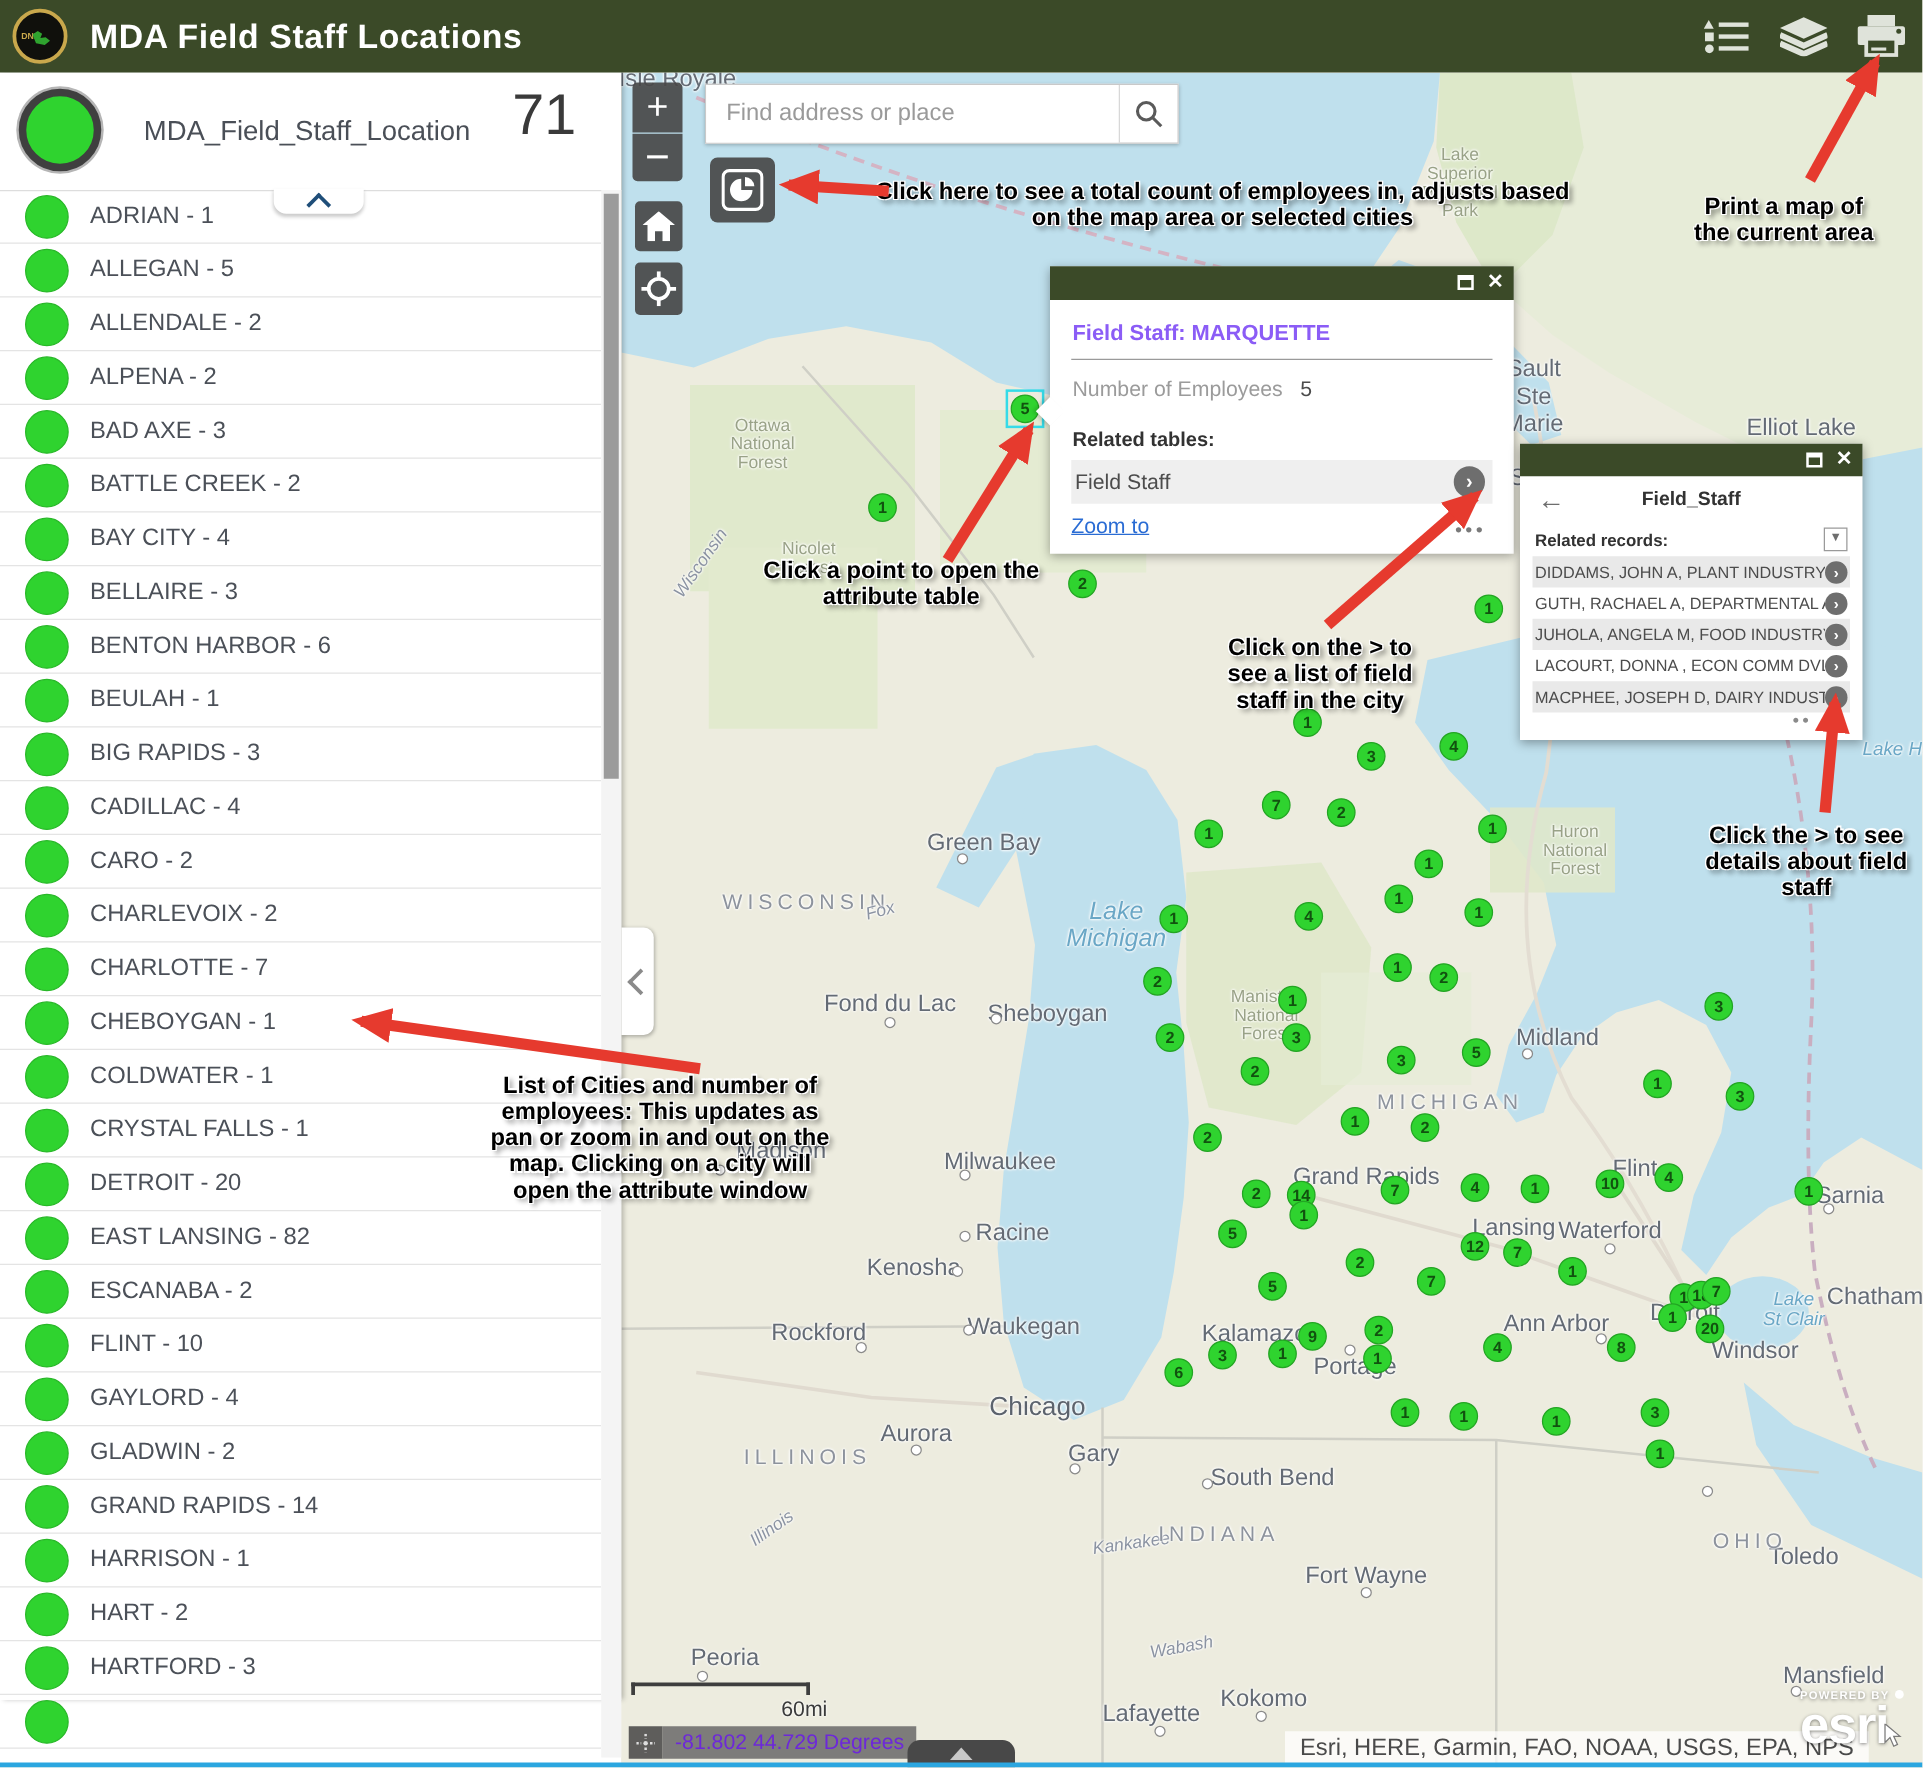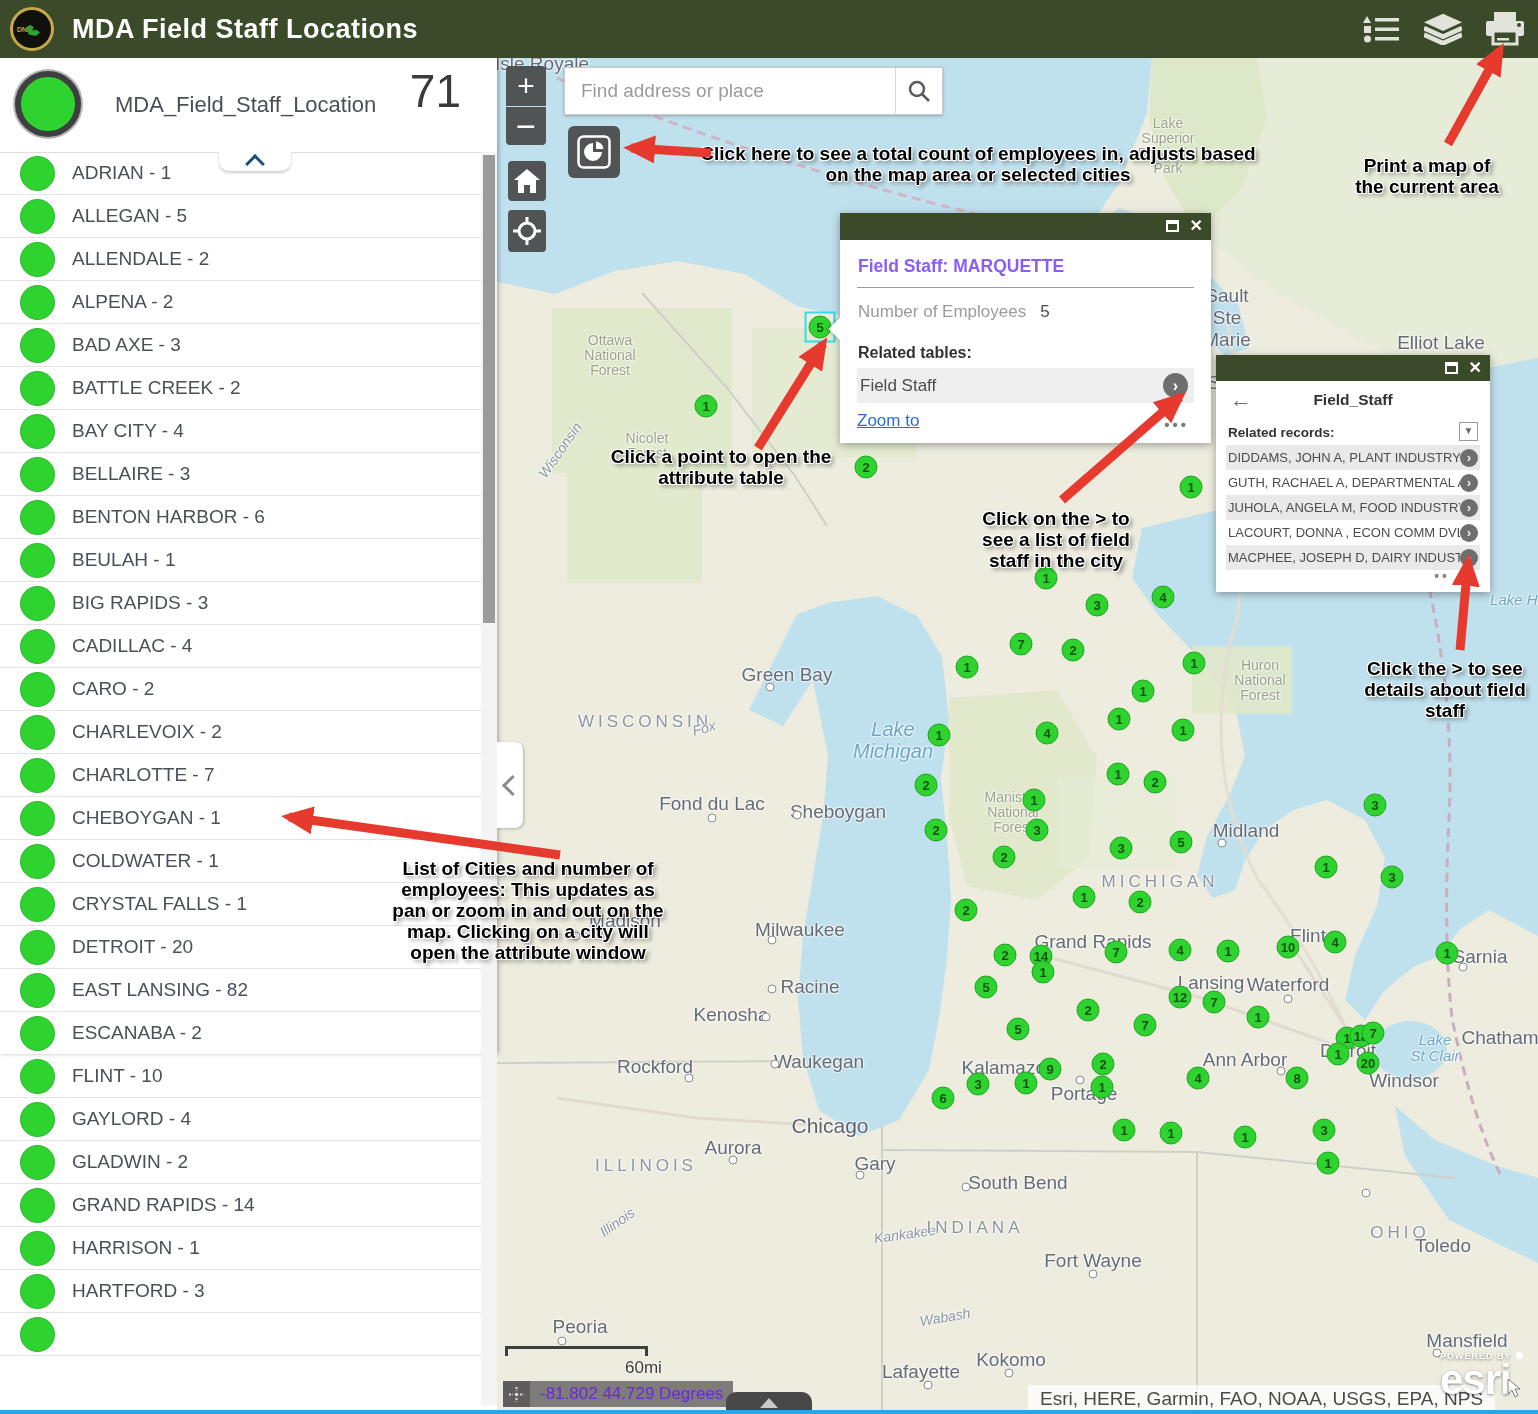--- a/index.html
+++ b/index.html
@@ -12,21 +12,21 @@
   .logo{width:44px;height:44px;border-radius:50%;background:#10100c;border:3px solid #c9a84c;
         margin-left:10px;box-sizing:border-box;position:relative;overflow:hidden;}
   .logo .mi{position:absolute;left:13px;top:12px;width:14px;height:14px;background:#2fa32f;
             clip-path:polygon(0 40%,30% 20%,55% 35%,45% 60%,75% 55%,100% 75%,70% 100%,20% 90%);}
   .logo .dnr{position:absolute;left:4px;top:16px;font-size:7px;color:#c9a84c;font-weight:bold;}
   .app-title{color:#fff;font-size:27px;font-weight:bold;margin-left:18px;letter-spacing:.5px;}
   .hdr-icons{position:absolute;right:14px;top:0;height:58px;display:flex;align-items:center;gap:24px;}
   .hdr-btn{width:38px;height:38px;display:flex;align-items:center;justify-content:center;cursor:pointer;}
 
   
-  .sidebar{position:absolute;left:0;top:58px;width:497px;height:996px;background:#fff;z-index:3;
+  .sidebar{position:absolute;left:0;top:58px;width:497px;height:1302px;background:#fff;z-index:3;
            box-shadow:2px 0 4px rgba(0,0,0,.25);}
   .sb-head{position:relative;height:94px;border-bottom:1px solid #ddd;}
   .sb-circle{position:absolute;left:15px;top:13px;width:66px;height:66px;border-radius:50%;
              background:#2fd32f;border:6px solid #3f3f3f;box-sizing:border-box;
              box-shadow:0 0 0 2px #b5b5b5;}
   .sb-title{position:absolute;left:115px;top:34px;font-size:22px;color:#4a4f57;}
   .sb-count{position:absolute;right:36px;top:6px;font-size:46px;color:#3a3a3a;font-weight:400;}
   .sb-tab{position:absolute;left:219px;top:93px;width:72px;height:20px;background:#fff;
           border-radius:0 0 10px 10px;box-shadow:0 2px 3px rgba(0,0,0,.2);z-index:2;
           display:flex;align-items:center;justify-content:center;cursor:pointer;}
@@ -297,20 +297,24 @@
         <div class="dot-green"></div>
         <div class="city-label">GLADWIN - 2</div>
       </div>
       <div class="city-row">
         <div class="dot-green"></div>
         <div class="city-label">GRAND RAPIDS - 14</div>
       </div>
       <div class="city-row">
         <div class="dot-green"></div>
         <div class="city-label">HARRISON - 1</div>
+      </div>
+      <div class="city-row">
+        <div class="dot-green"></div>
+        <div class="city-label">HART - 2</div>
       </div>
       <div class="city-row">
         <div class="dot-green"></div>
         <div class="city-label">HARTFORD - 3</div>
       </div>
       <div class="city-row">
         <div class="dot-green"></div>
         <div class="city-label"></div>
       </div>
     </div>

